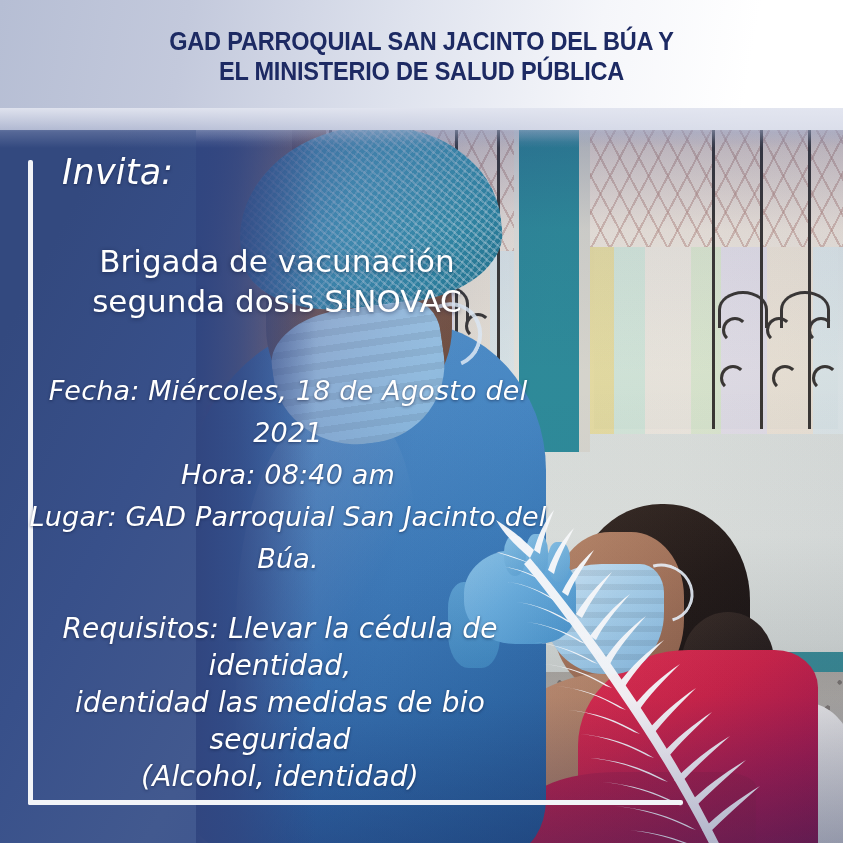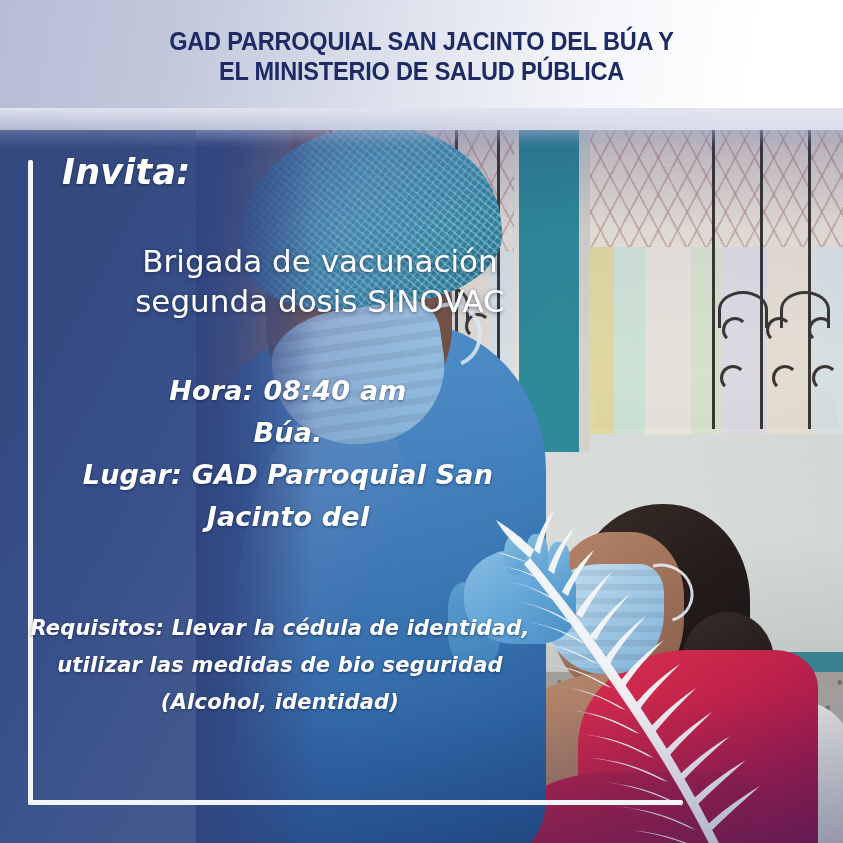--- a/index.html
+++ b/index.html
@@ -280,21 +280,21 @@
   }
   .frame-h{
     position:absolute;left:28px;top:800px;width:655px;height:5px;
     background:#f2f4f8;border-radius:2px;
   }
 
   
   .txt{position:absolute;color:#ffffff;}
   .script{
     font-family:"DejaVu Sans", sans-serif;
-    font-style:italic;font-weight:bold;
+    font-style:italic;font-weight:normal;
     letter-spacing:.2px;
     text-shadow:0 1px 3px rgba(12,22,54,.55);
   }
   .rounded{
     font-family:"DejaVu Sans", sans-serif;
     font-weight:400;
     text-shadow:0 1px 4px rgba(12,22,54,.55);
   }
 
   #header{
@@ -310,32 +310,32 @@
   }
   #header span{display:block;}
 
   #invita{
     left:62px;top:152px;
     font-size:35px;
   }
   #brigada{
     left:33px;top:241px;width:488px;
     text-align:center;
-    font-size:31px;line-height:40px;padding-left:43px;
+    font-size:31px;line-height:40px;
   }
   #detalles{
     left:28px;top:370px;width:520px;
     text-align:center;
     font-size:27px;line-height:42px;
   }
   #detalles .line{display:block;}
   #requisitos{
     left:30px;top:610px;width:500px;
     text-align:center;
-    font-size:21px;line-height:37px;
+    font-size:28px;line-height:37px;
   }
   #requisitos .line{display:block;}
 </style>
 </head>
 <body>
 
 <div id="poster">
 
   <div class="bg-base"></div>
 
@@ -473,24 +473,25 @@
   </div>
 
   <div id="invita" class="txt script">Invita:</div>
 
   <div id="brigada" class="txt rounded">
     <span class="line">Brigada de vacunación segunda</span>
     <span class="line">dosis SINOVAC</span>
   </div>
 
   <div id="detalles" class="txt script">
+    <span class="line">Fecha: Miércoles, 18 de Agosto del 2021</span>
     <span class="line">Hora: 08:40 am</span>
+    <span class="line">Lugar: GAD Parroquial San Jacinto del</span>
     <span class="line">Búa.</span>
-    <span class="line">Lugar: GAD Parroquial San Jacinto del</span>
   </div>
 
   <div id="requisitos" class="txt script">
     <span class="line">Requisitos: Llevar la cédula de identidad,</span>
-    <span class="line">utilizar las medidas de bio seguridad</span>
+    <span class="line">identidad las medidas de bio seguridad</span>
     <span class="line">(Alcohol, identidad)</span>
   </div>
 
 </div>
 
 </body></html>

